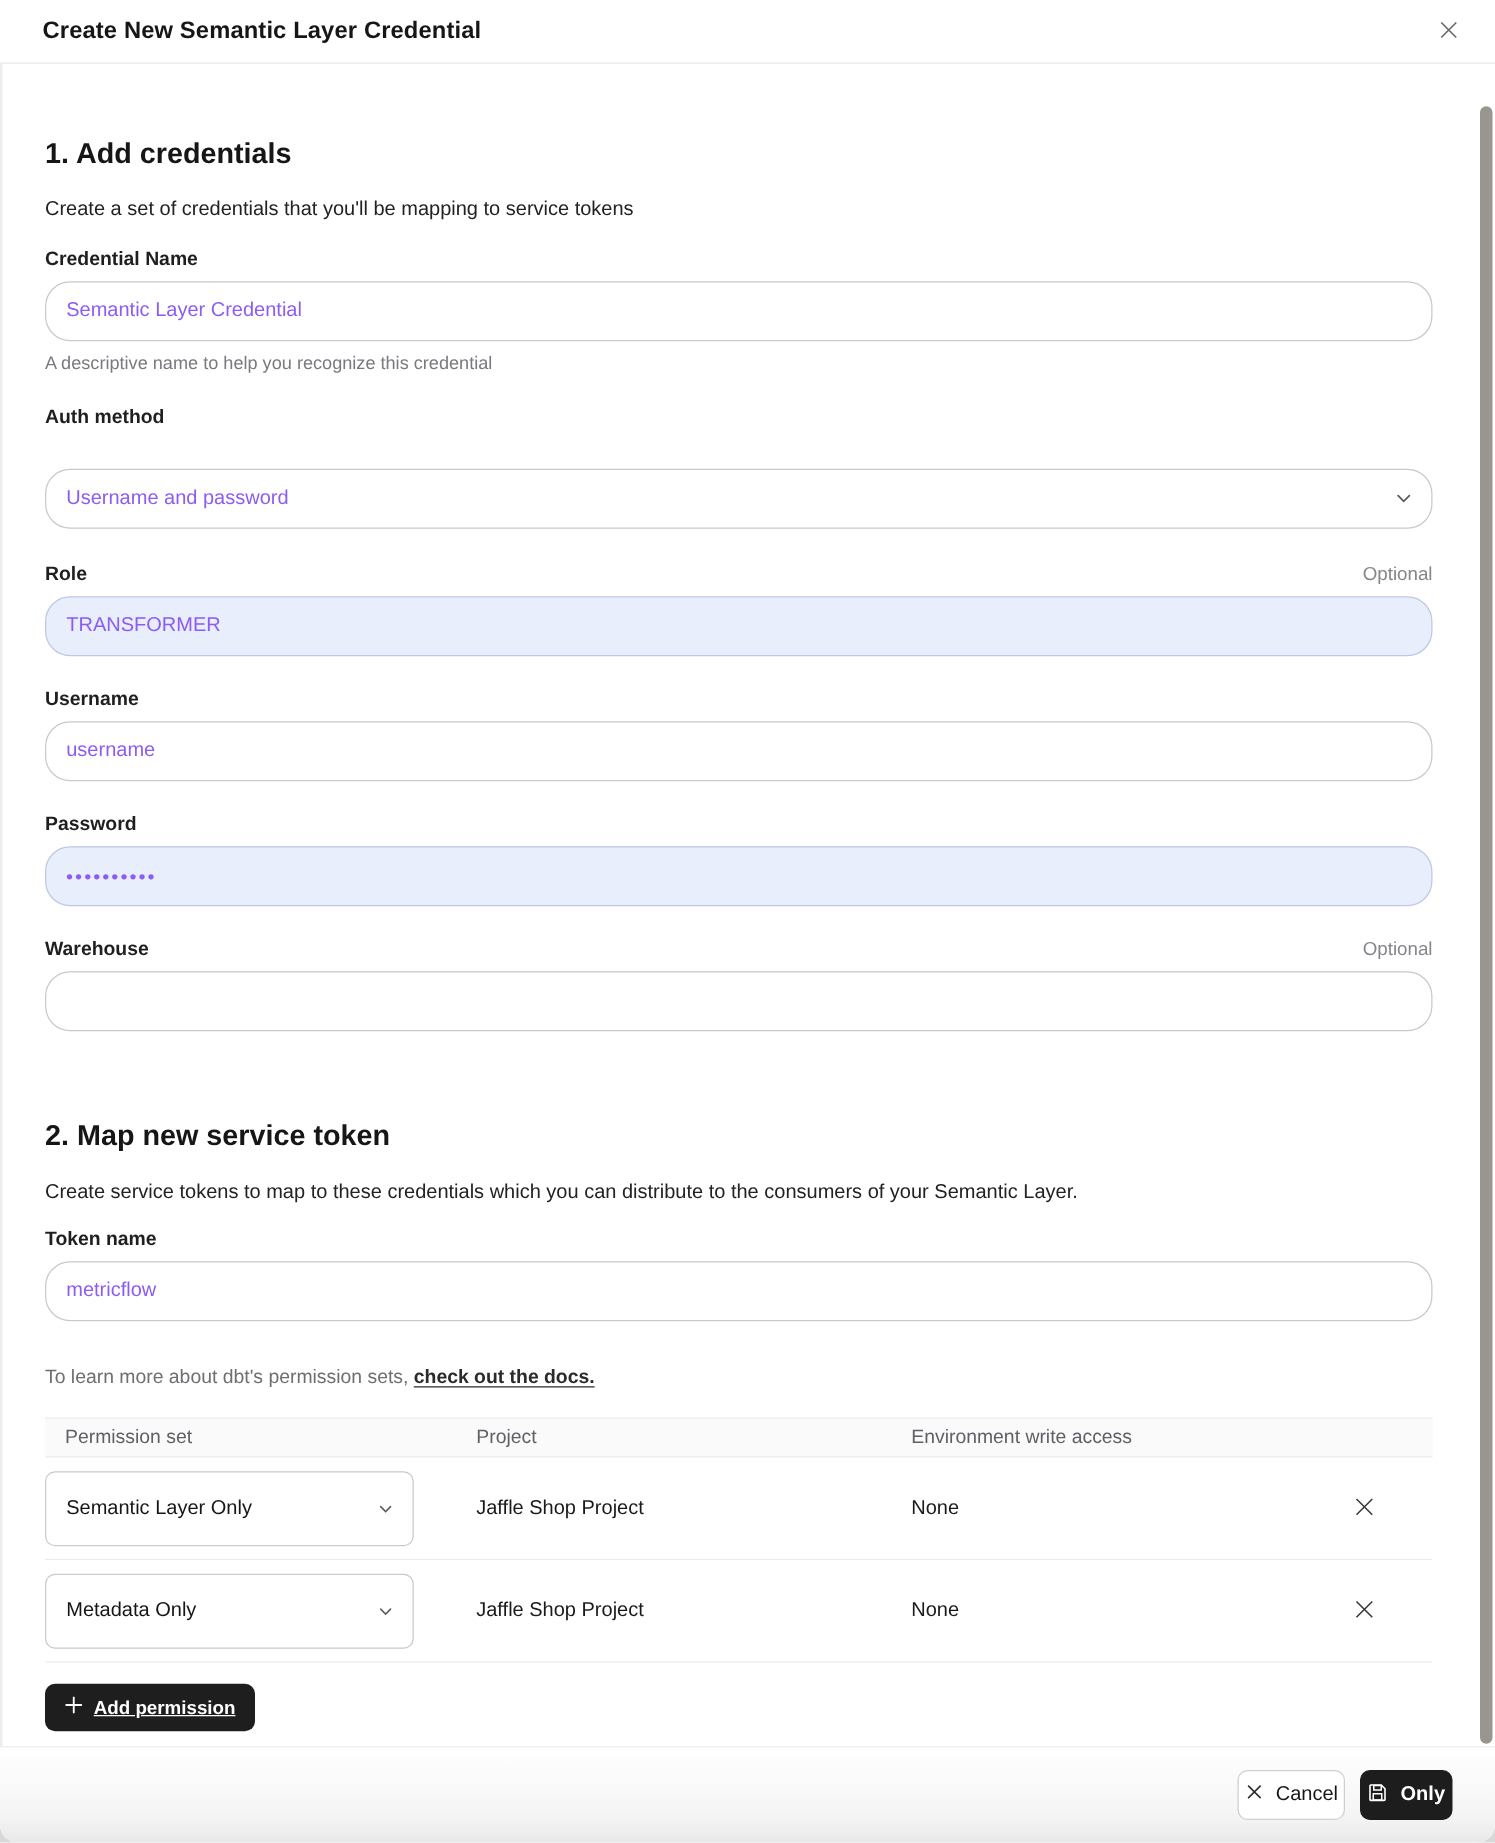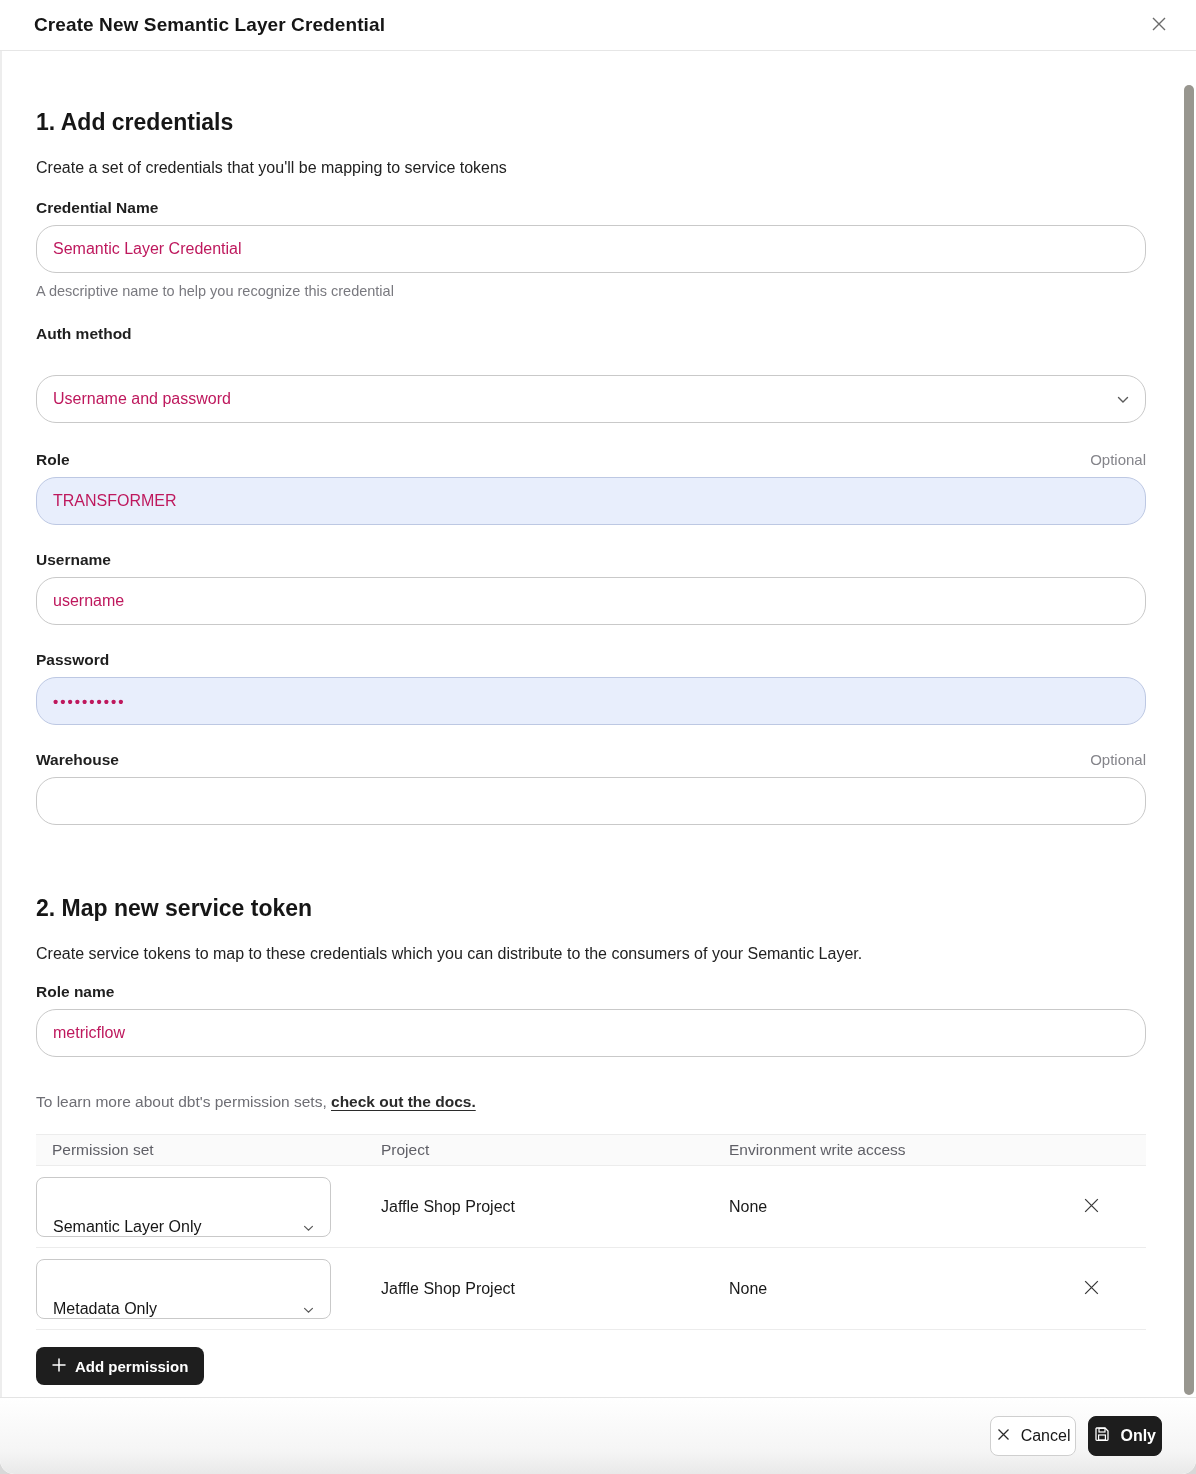--- a/index.html
+++ b/index.html
@@ -47,21 +47,21 @@
   .optional-tag { font-size:15px; color:#85858b; }
   .mt26 { margin-top:26px; }
   .mt28 { margin-top:28px; }
   .mt22 { margin-top:22px; }
   .mt20 { margin-top:20px; }
   .text-input, .select-box {
     margin-top:8px;
     width:100%; height:48px;
     border:1px solid #c9c9c9; border-radius:20px;
     background:#fff;
-    font-family:inherit; font-size:16px; color:#be185d;
+    font-family:inherit; font-size:16px; color:#8b5cf6;
     padding:0 16px;
     display:block;
   }
   .text-input.prefilled {
     background:#e8eefc; border-color:#bdc8e3;
   }
   .text-input.password-field {
     letter-spacing:2px; font-weight:700; font-size:15px;
   }
   .helper-text { margin-top:10px; font-size:14.5px; color:#79797f; }
@@ -86,34 +86,35 @@
   .perm-head > div:first-child { padding-left:16px; }
   .perm-row {
     display:grid; grid-template-columns:345px 348px 1fr 110px;
     align-items:center; height:82px;
     border-bottom:1px solid #ececec;
     font-size:16px; color:#1a1a1a;
   }
   .row-select {
     width:295px; height:60px;
     border:1px solid #c9c9c9; border-radius:8px;
-    display:flex; align-items:flex-end; justify-content:space-between;
+    display:flex; align-items:center; justify-content:space-between;
     padding:0 16px; font-size:16px; font-weight:500; color:#161616;
     cursor:pointer; background:#fff;
   }
   .row-remove { justify-self:center; }
   
   .add-perm-btn {
     margin-top:17px;
     display:inline-flex; align-items:center; gap:9px;
     height:38px; padding:0 16px;
     background:#1e1e1e; color:#fff;
     border:none; border-radius:8px;
     font-family:inherit; font-size:15px; font-weight:700;
     cursor:pointer;
+    text-decoration:underline;
   }
   
   .modal-footer {
     flex:0 0 77px; height:77px;
     border-top:1px solid #e4e4e4;
     background:linear-gradient(180deg,#ffffff 0%,#f5f5f5 70%,#e9e9e9 100%);
     display:flex; align-items:center; justify-content:flex-end;
     gap:12px; padding:0 34px;
     border-radius:0 0 14px 14px;
   }
@@ -190,21 +191,21 @@
     <div class="field-label-row mt26">
       <span class="field-label">Warehouse</span>
       <span class="optional-tag">Optional</span>
     </div>
     <input class="text-input" type="text" value="" style="">
 
     <div class="section-heading h2-top">2. Map new service token</div>
     <div class="section-desc">Create service tokens to map to these credentials which you can distribute to the consumers of your Semantic Layer.</div>
 
     <div class="field-label-row mt20">
-      <span class="field-label">Role name</span>
+      <span class="field-label">Token name</span>
     </div>
     <input class="text-input" type="text" value="metricflow" style="">
 
     <div class="docs-line"><span>To learn more about dbt's permission sets, </span><a class="docs-link">check out the docs.</a></div>
 
     <div class="perm-table">
       <div class="perm-head">
         <div>Permission set</div>
         <div>Project</div>
         <div>Environment write access</div>

